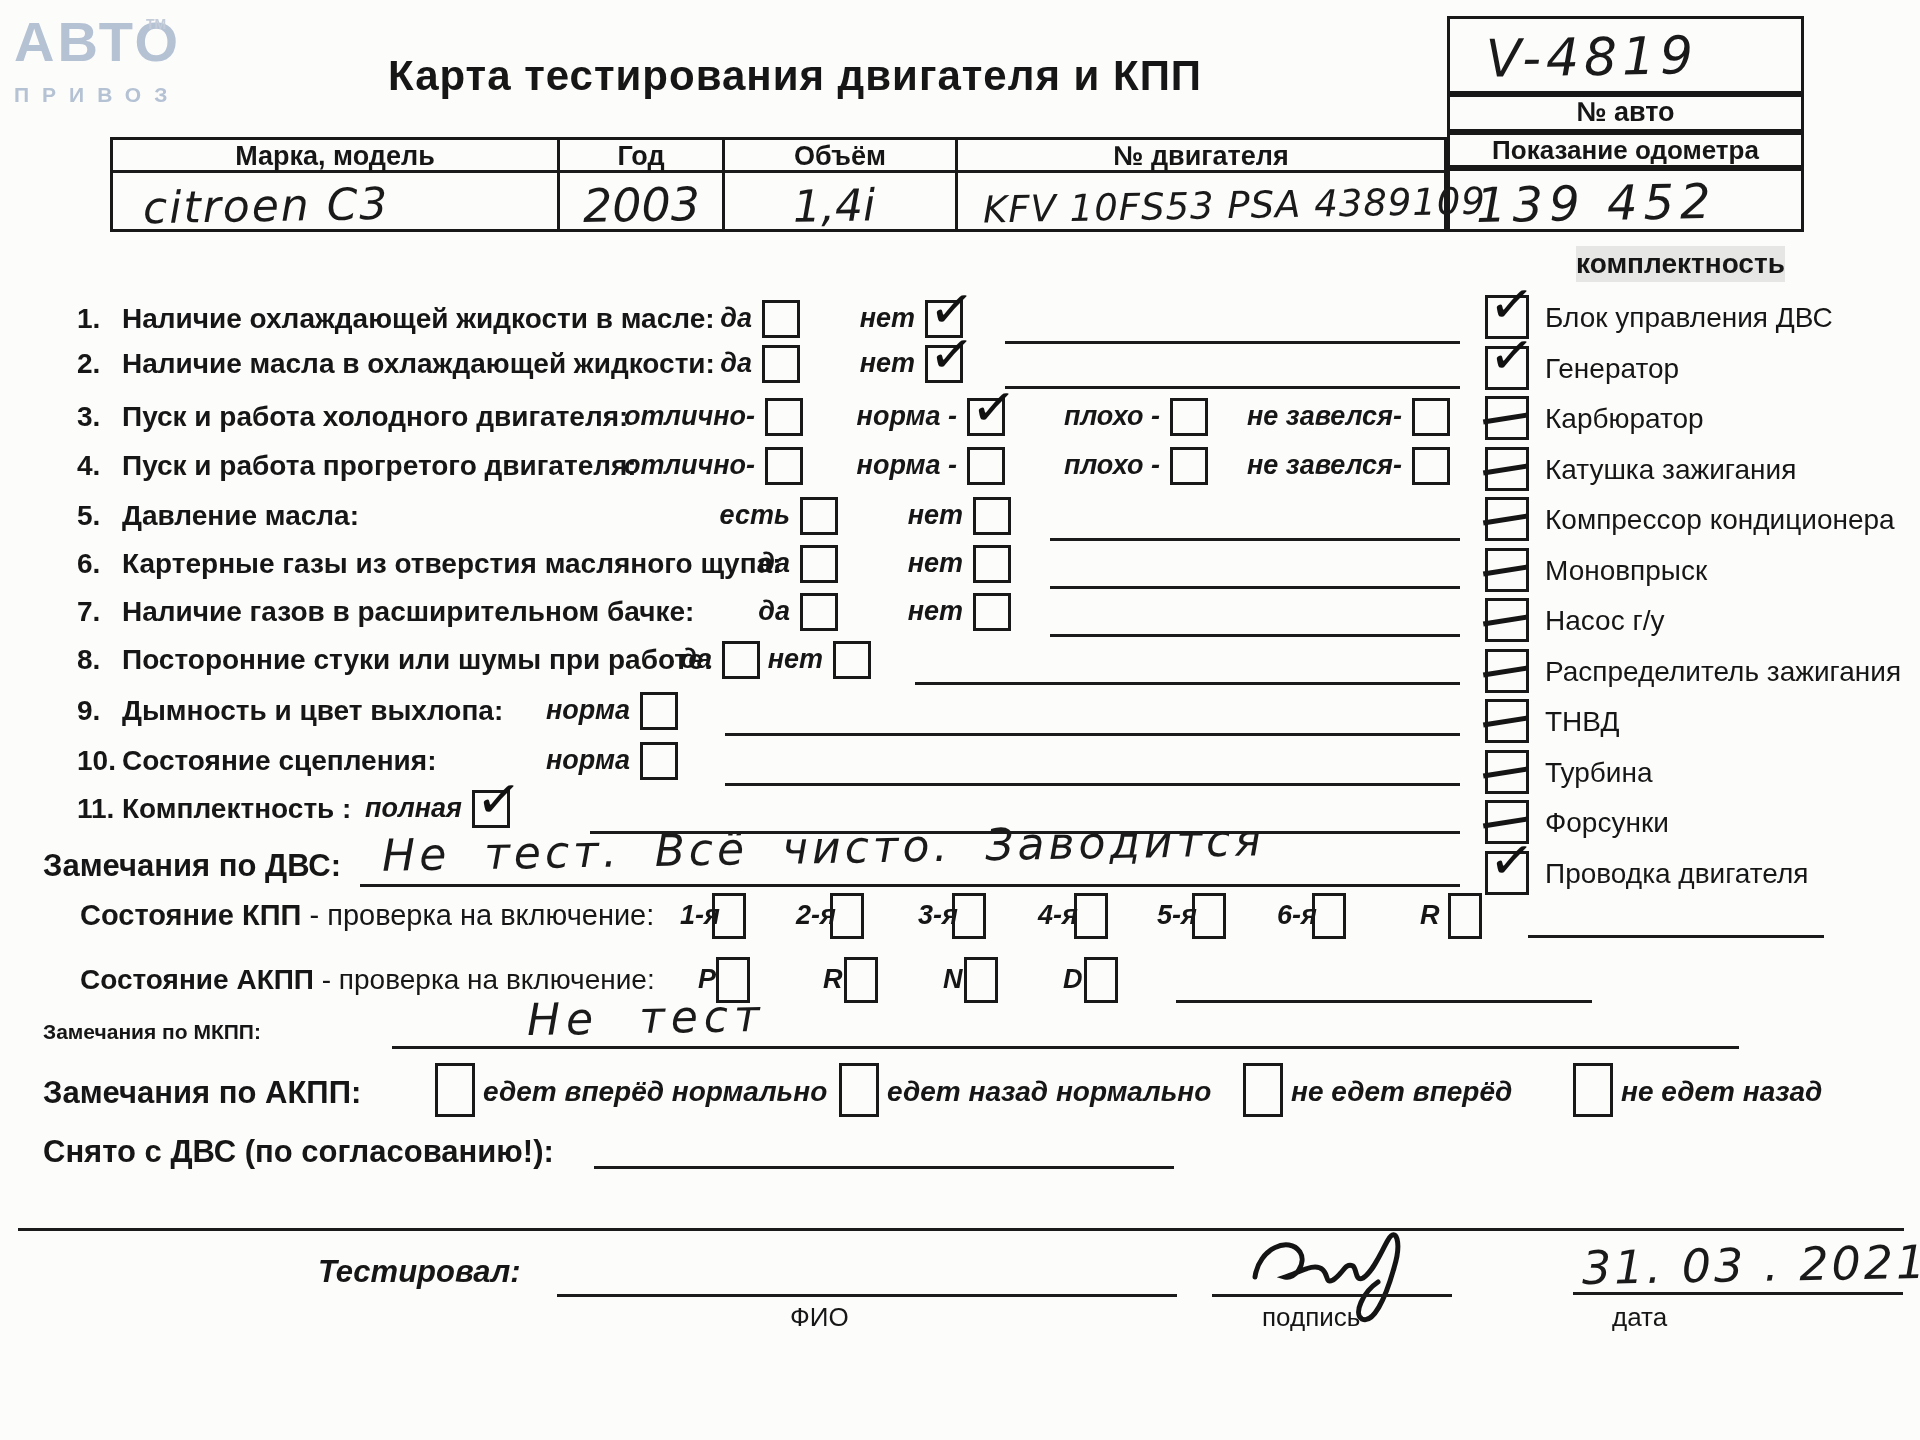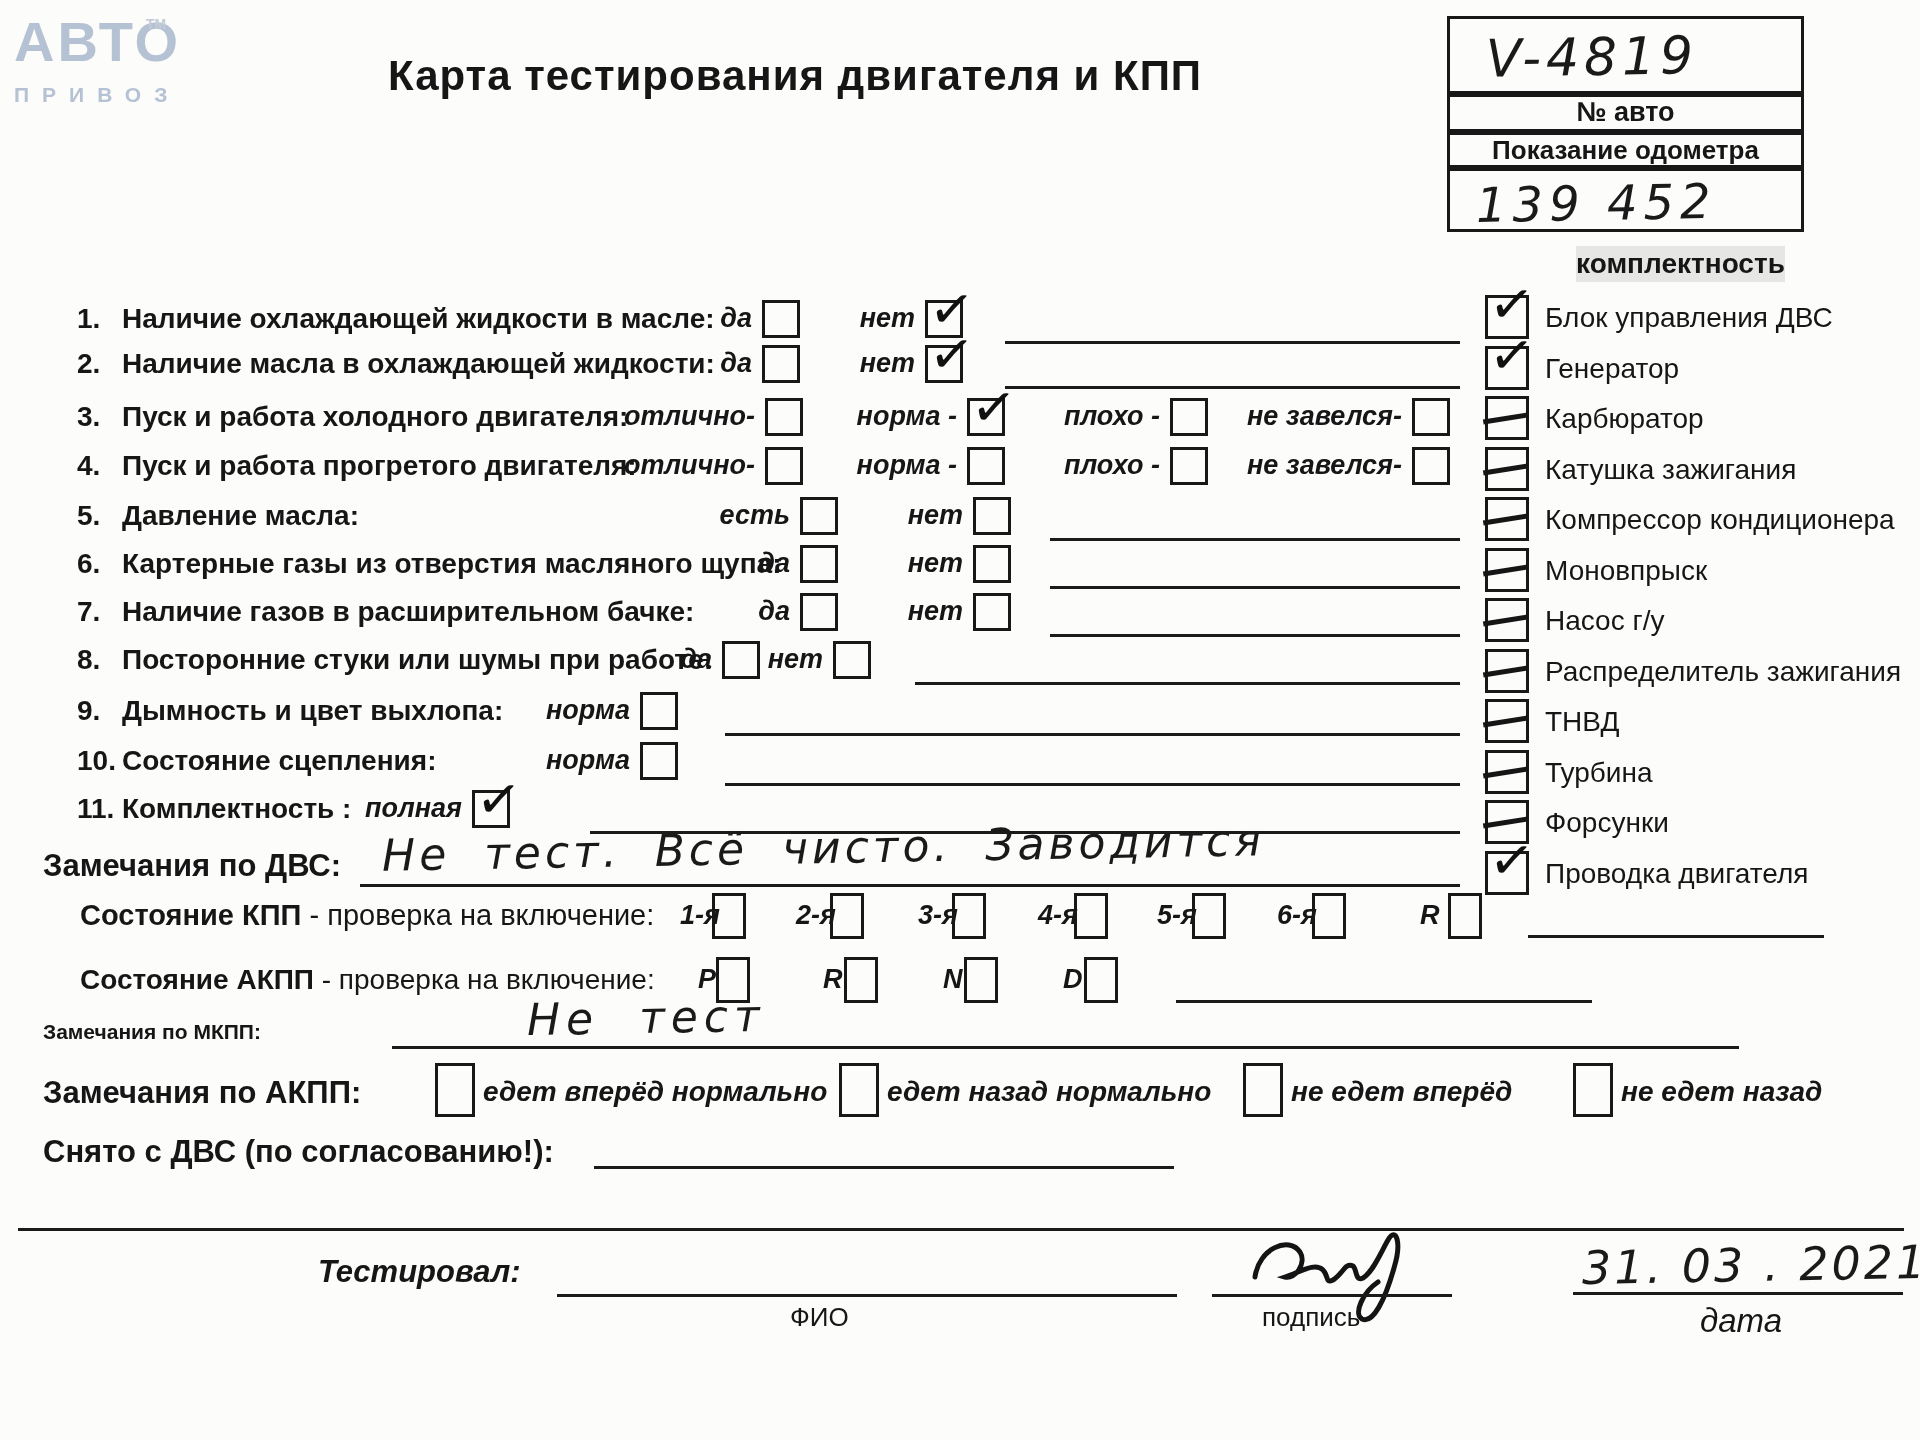--- a/index.html
+++ b/index.html
@@ -43,20 +43,38 @@
     <div class="printed b abs" style="left:50%;top:50%;transform:translate(-50%,-50%);font-size:26px;white-space:nowrap;">Показание одометра</div>
   </div>
 
   <div class="cbox" style="left:1447px;top:94px;width:357px;height:38px;">
     <div class="printed b abs vcenter" style="left:50%;top:50%;transform:translate(-50%,-50%);font-size:27px;">№ авто</div>
   </div>
   <div class="cbox" style="left:1447px;top:168px;width:357px;height:64px;">
     <div class="hand" style="position:absolute;left:26px;top:4px;font-size:48px;letter-spacing:6px;">139 452</div>
   </div>
 
+  <div class="cbox" style="left:110px;top:137px;width:1337px;height:95px;">
+
+    <div class="line" style="left:0;top:30px;width:1331px;"></div>
+
+    <div class="abs" style="left:444px;top:0;width:3px;height:89px;background:#181818;"></div>
+    <div class="abs" style="left:609px;top:0;width:3px;height:89px;background:#181818;"></div>
+    <div class="abs" style="left:842px;top:0;width:3px;height:89px;background:#181818;"></div>
+
+    <div class="printed b abs" style="left:0;width:444px;top:1px;text-align:center;font-size:27px;">Марка, модель</div>
+    <div class="printed b abs" style="left:447px;width:162px;top:1px;text-align:center;font-size:27px;">Год</div>
+    <div class="printed b abs" style="left:612px;width:230px;top:1px;text-align:center;font-size:27px;">Объём</div>
+    <div class="printed b abs" style="left:845px;width:486px;top:1px;text-align:center;font-size:27px;">№ двигателя</div>
+
+    <div class="hand abs" style="left:30px;top:40px;font-size:44px;letter-spacing:2px;">citroen C3</div>
+    <div class="hand abs" style="left:470px;top:38px;font-size:46px;">2003</div>
+    <div class="hand abs" style="left:680px;top:40px;font-size:44px;">1,4i</div>
+    <div class="hand abs" style="left:870px;top:44px;font-size:37px;letter-spacing:1px;">KFV 10FS53 PSA 4389109</div>
+  </div>
 
   <div class="abs printed b komp-title" style="left:1576px;top:246px;font-size:28px;">комплектность</div>
   <div id="equipment-list">
       <div class="cbox" style="left: 1485px; top: 295px; width: 44px; height: 44px;">
         <div class="chk-mark">✓</div>
       </div>
       <div class="printed abs vcenter" style="left: 1545px; top: 318px; font-size: 28px;">Блок управления ДВС</div>
       <div class="cbox" style="left: 1485px; top: 345.5px; width: 44px; height: 44px;">
         <div class="chk-mark">✓</div>
       </div>
@@ -259,15 +277,15 @@
   <div class="abs" style="left:1245px;top:1222px;">
     <svg width="215" height="110" viewBox="0 0 215 110">
       <path d="M10 55 C 14 26, 44 14, 55 30 C 62 41, 50 58, 40 55 C 55 50, 70 40, 78 48 C 84 54, 80 62, 88 58 C 98 52, 100 40, 108 44 C 112 47, 110 60, 118 56 C 128 50, 136 30, 143 18 C 151 4, 157 20, 149 46 C 140 78, 128 102, 117 97 C 108 92, 118 70, 133 60" stroke="#141414" stroke-width="5" fill="none" stroke-linecap="round"></path>
     </svg>
   </div>
   <div class="line" style="left:1212px;top:1294px;width:240px;"></div>
   <div class="abs printed" style="left:1262px;top:1302px;font-size:26px;">подпись</div>
 
   <div class="hand abs" style="left:1582px;top:1238px;font-size:46px;letter-spacing:3px;">31. 03 . 2021</div>
   <div class="line" style="left:1573px;top:1292px;width:330px;"></div>
-  <div class="abs printed" style="left:1700px;top:1302px;font-size:33px;font-style:italic;">дата</div>
+  <div class="abs printed" style="left:1612px;top:1302px;font-size:26px;">дата</div>
 
 </div>
 
 </body></html>

